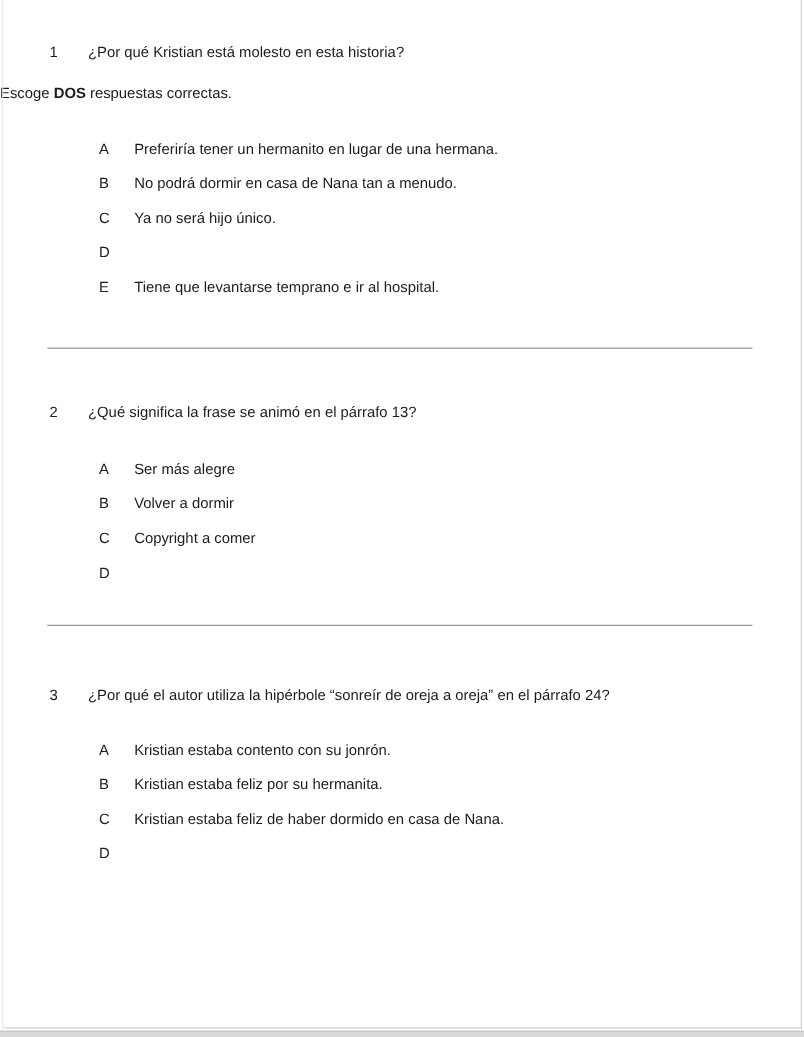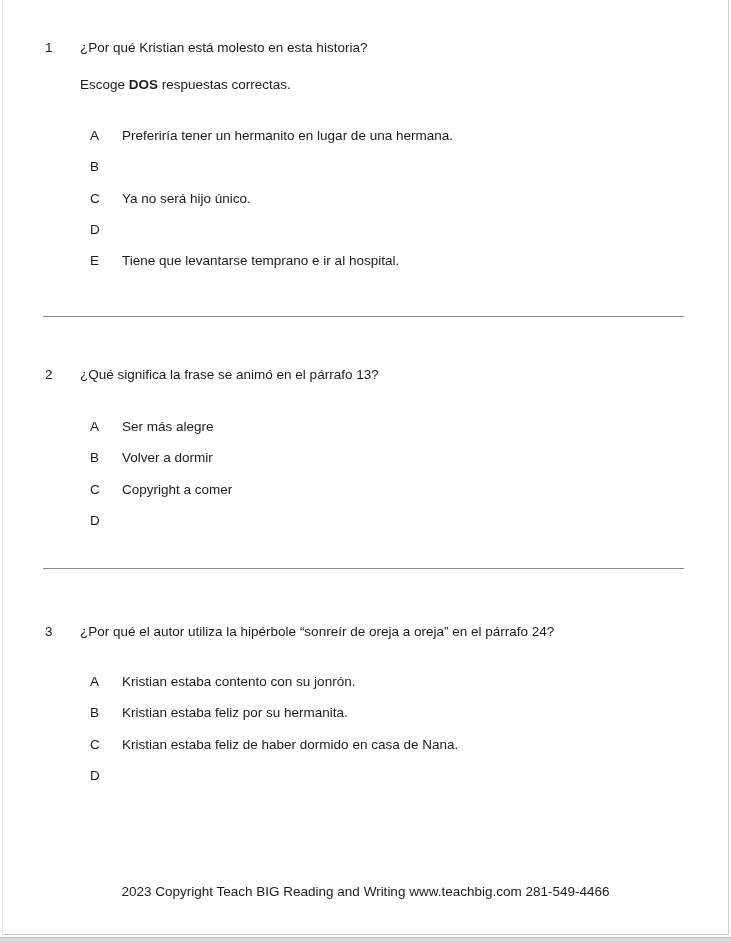--- a/index.html
+++ b/index.html
@@ -27,21 +27,20 @@
   .q-row {
     display: flex;
     padding-left: 45px;
   }
   .q-num {
     width: 35px;
     flex: 0 0 35px;
   }
   .instruction-row {
     margin-top: 18px;
-    padding-left: 80px;
   }
   .options {
     margin-top: 32px;
   }
   .opt-row {
     display: flex;
     padding-left: 90px;
     margin-bottom: 12.3px;
   }
   .opt-letter {
@@ -109,20 +108,21 @@
     <div class="row instruction-row">
       <span>Escoge </span><span class="bold">DOS</span><span> respuestas correctas.</span>
     </div>
     <div class="options">
       <div class="row opt-row">
         <span class="opt-letter">A</span>
         <span>Preferiría tener un hermanito en lugar de una hermana.</span>
       </div>
       <div class="row opt-row">
         <span class="opt-letter">B</span>
+        <span>No podrá dormir en casa de Nana tan a menudo.</span>
       </div>
       <div class="row opt-row">
         <span class="opt-letter">C</span>
         <span>Ya no será hijo único.</span>
       </div>
       <div class="row opt-row">
         <span class="opt-letter">D</span>
       </div>
       <div class="row opt-row">
         <span class="opt-letter">E</span>
@@ -176,19 +176,18 @@
       <div class="row opt-row">
         <span class="opt-letter">C</span>
         <span>Kristian estaba feliz de haber dormido en casa de Nana.</span>
       </div>
       <div class="row opt-row">
         <span class="opt-letter">D</span>
       </div>
     </div>
   </div>
 
-  <div class="footer-row">2023 Copyright Teach BIG Reading and Writing www.teachbig.com 281-549-4466</div>
 </div>
 
 <div class="page-edge-left"></div>
 <div class="page-edge-right"></div>
 <div class="page-bottom-line"></div>
 <div class="page-gap-band"></div>
 
 </body></html>

